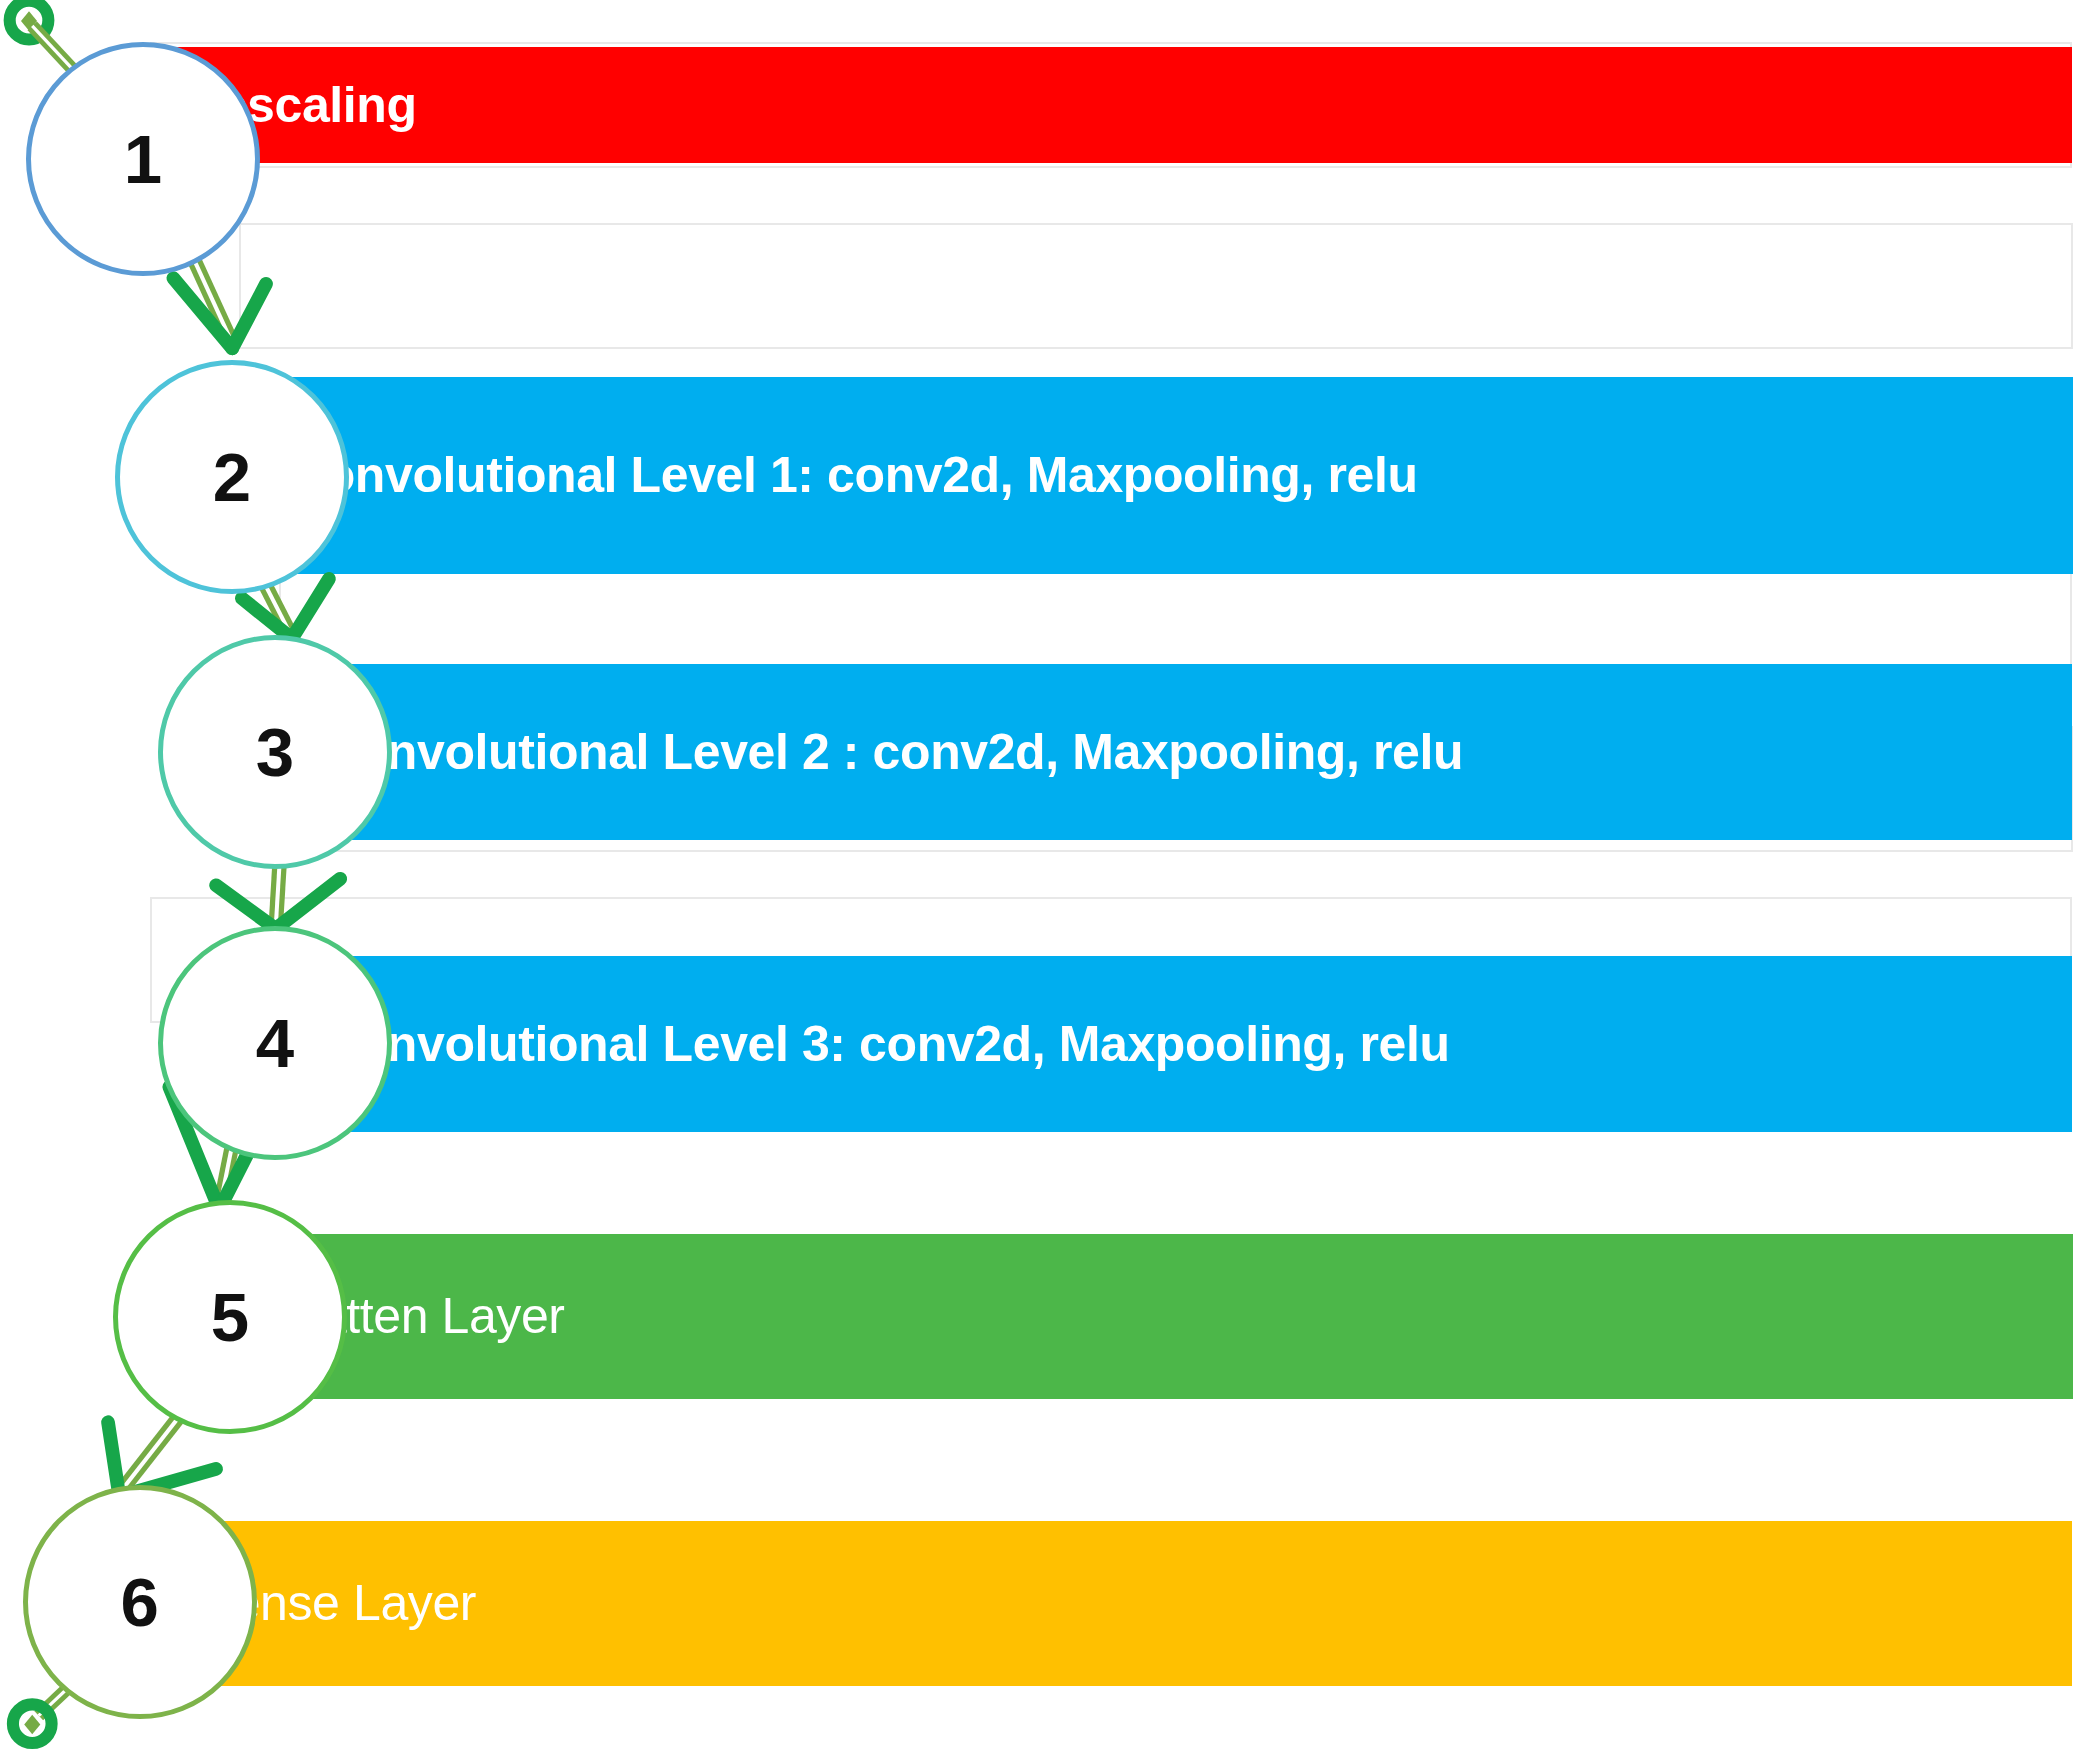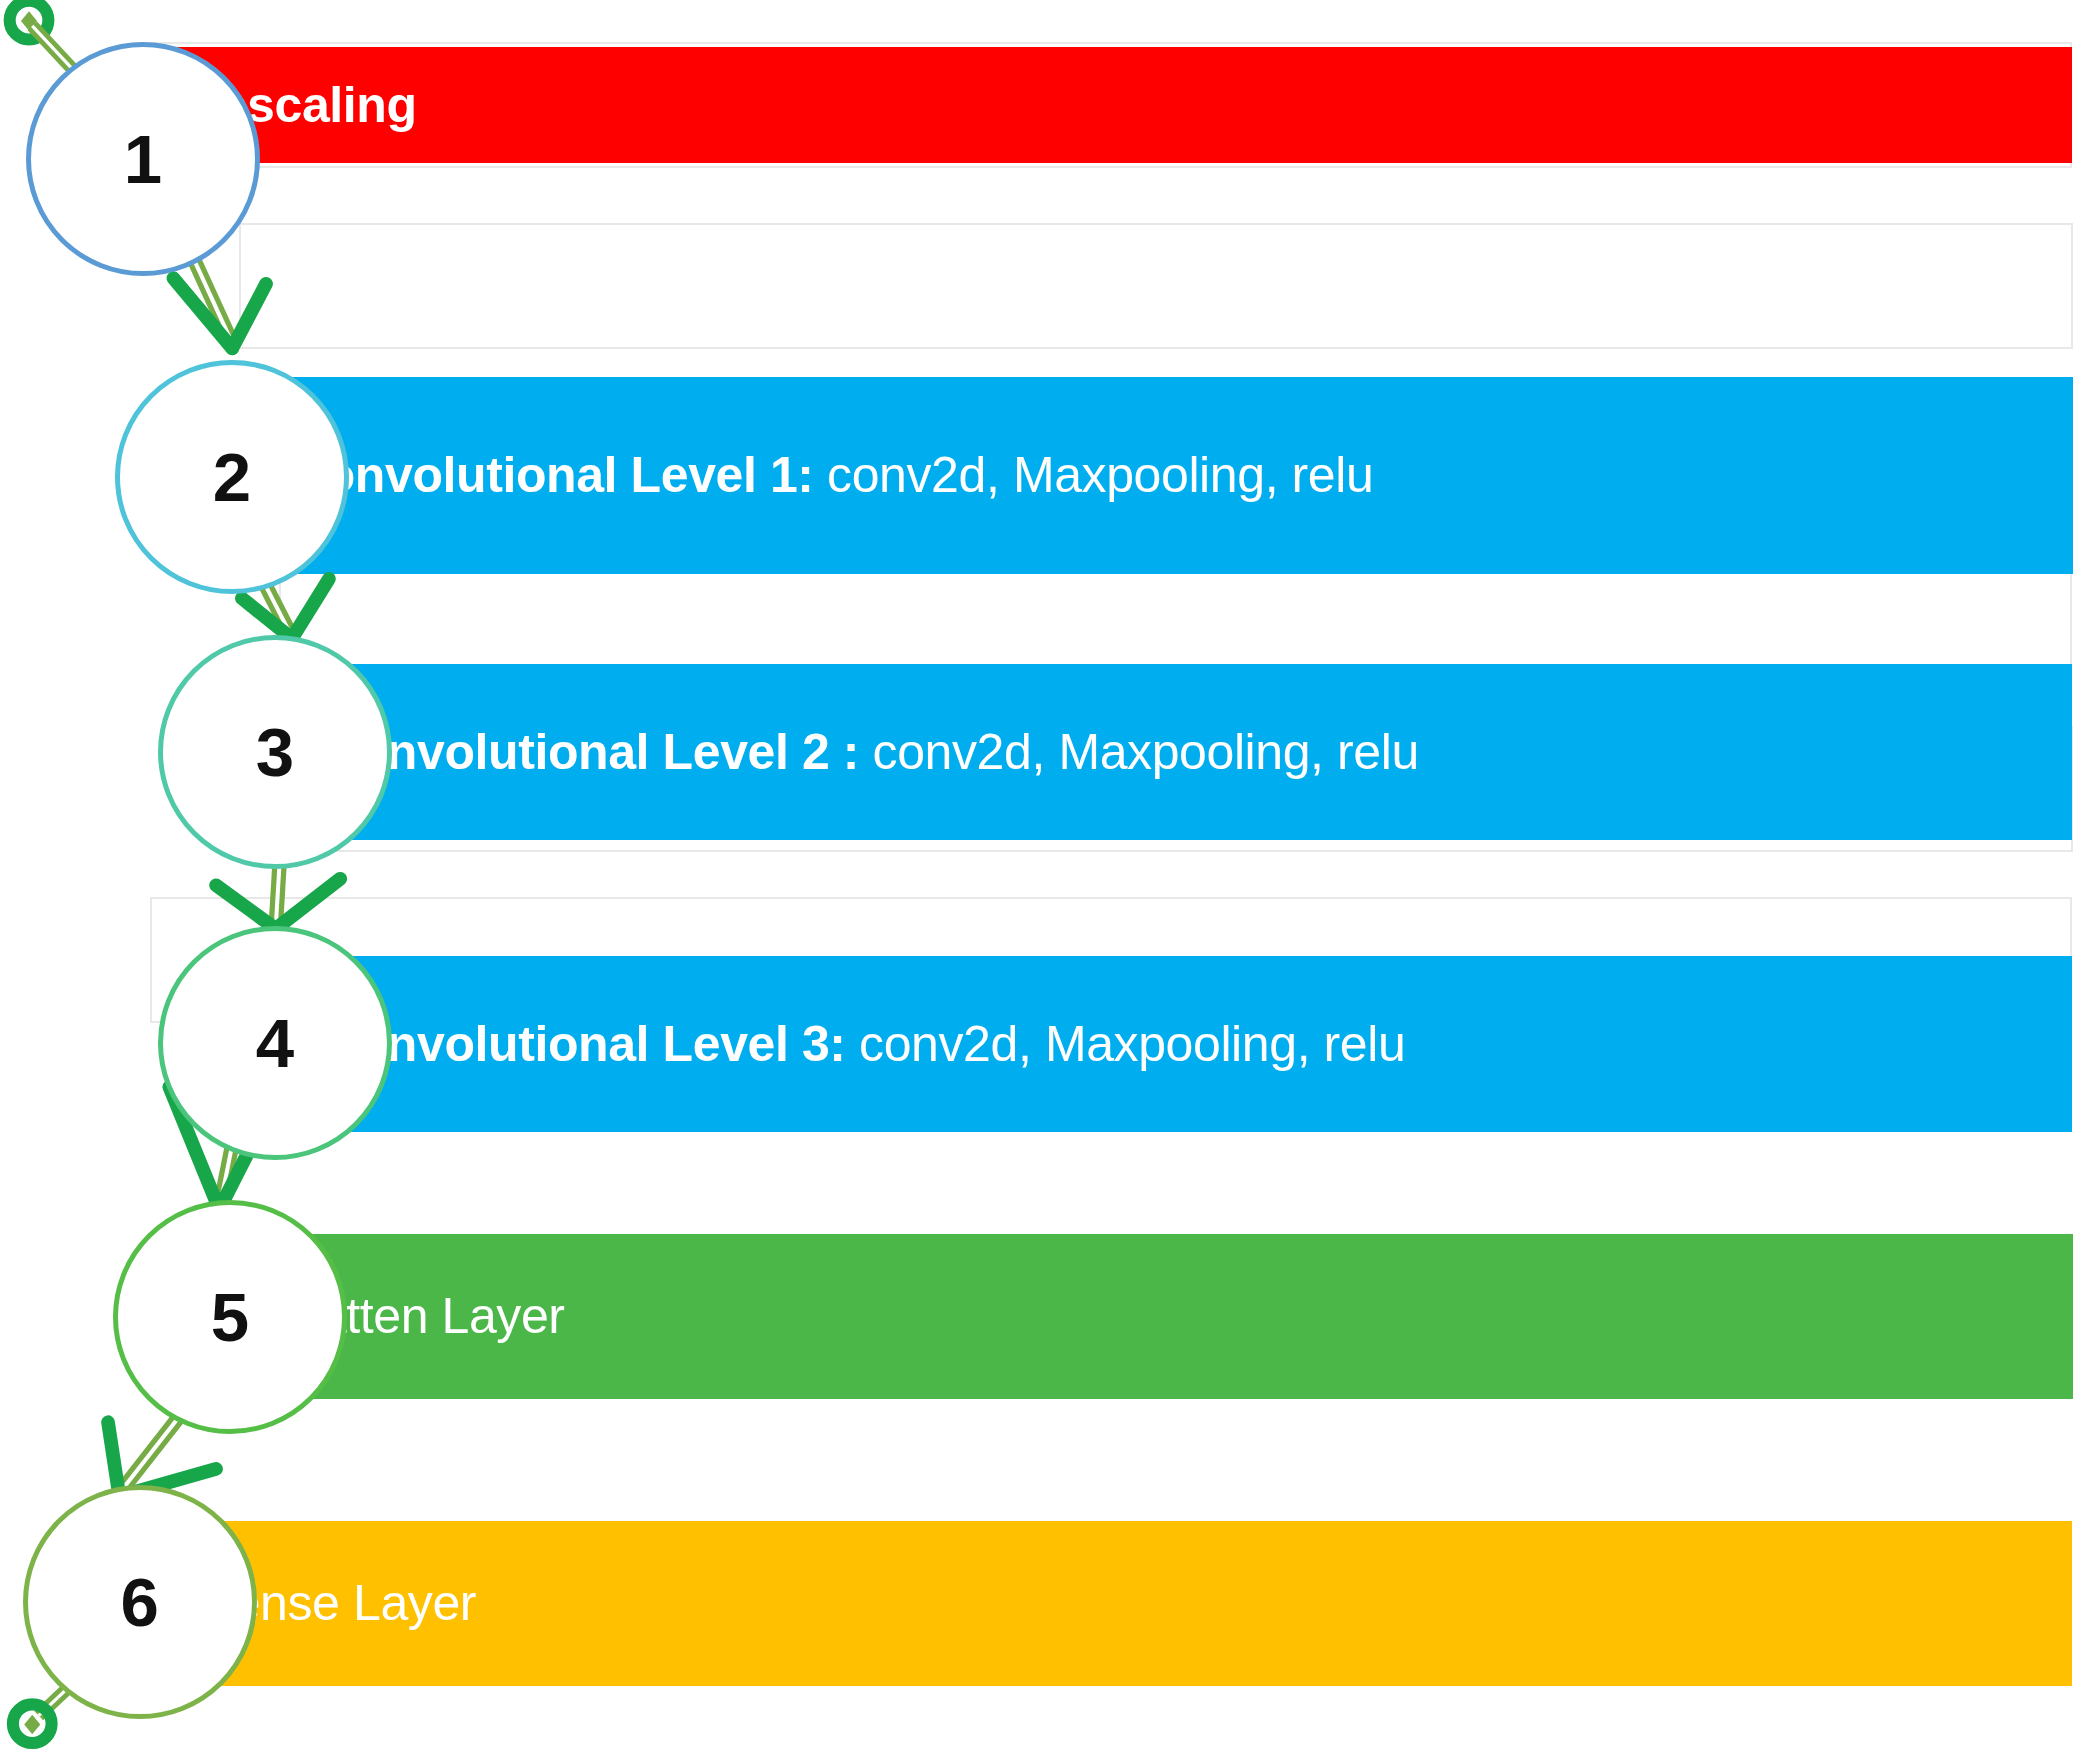--- a/index.html
+++ b/index.html
@@ -43,21 +43,21 @@
     line-height: 1.05;
     letter-spacing: -0.4px;
   }
   .bar-label.bold {
     font-weight: bold;
   }
   .bar-label .strong {
     font-weight: bold;
   }
   .bar-label .light {
-    font-weight: normal;
+    font-weight: bold;
   }
 
   
   .node {
     position: absolute;
     border-radius: 50%;
     background: #ffffff;
     box-sizing: border-box;
     display: flex;
     align-items: center;

